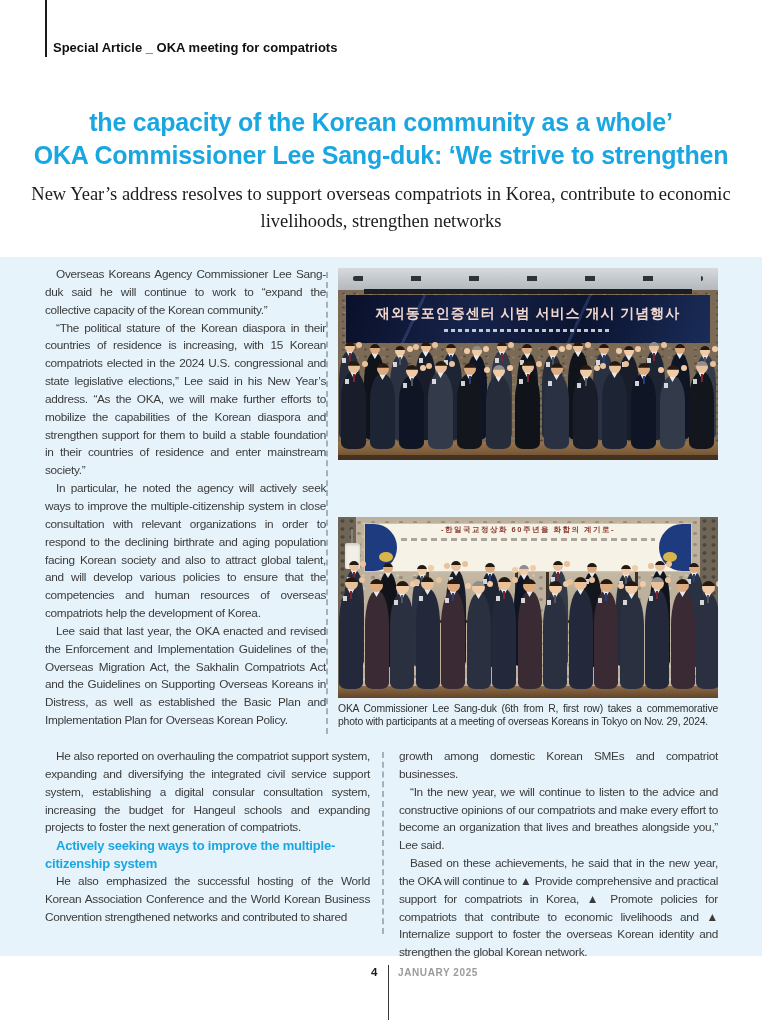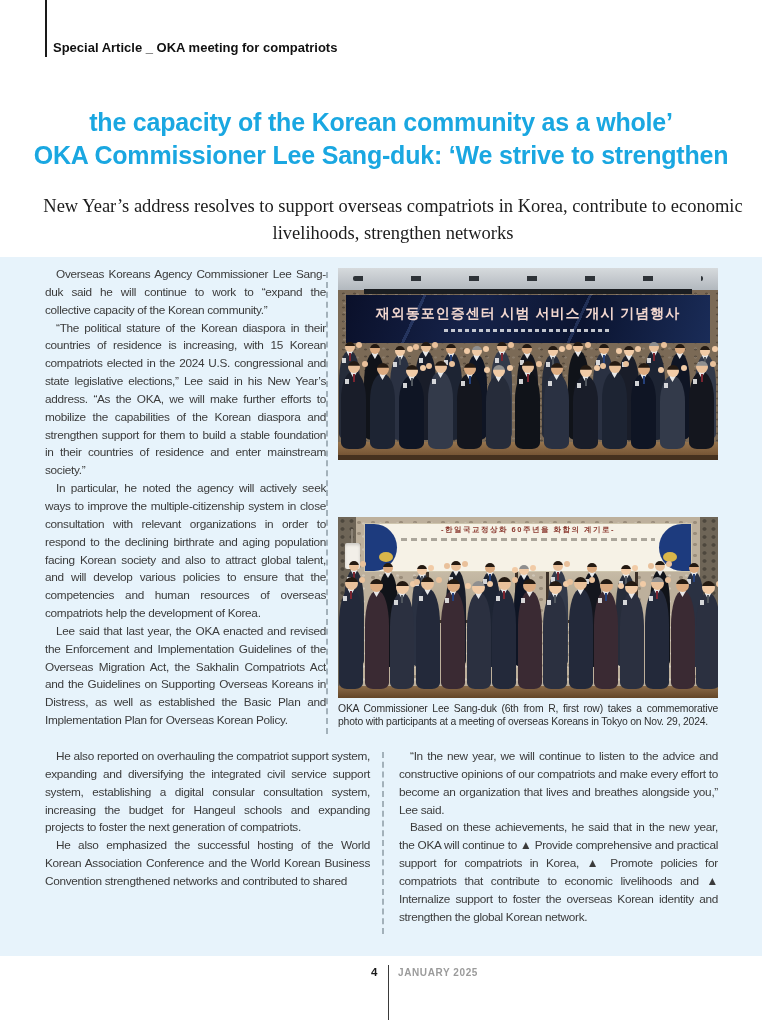--- a/index.html
+++ b/index.html
@@ -8,21 +8,21 @@
   .page{position:absolute;inset:0;background:#fff;}
 
   
   .top-rule{position:absolute;top:0;left:45px;width:2px;height:57px;background:#1a1a1a;}
   .eyebrow{position:absolute;top:40px;left:53px;font-size:13px;font-weight:bold;color:#111;}
 
   
   .title{position:absolute;top:106px;left:0;width:762px;margin:0;text-align:center;
          color:#1aa7e1;font-size:25px;line-height:33px;font-weight:bold;letter-spacing:-0.2px;}
   .title span{display:block;}
-  .subtitle{position:absolute;top:181px;left:31px;width:700px;margin:12px;text-align:center;
+  .subtitle{position:absolute;top:181px;left:31px;width:700px;margin:0;text-align:center;
             font-family:"Liberation Serif",serif;font-weight:400;
             font-size:18.5px;line-height:26.5px;color:#1c1c1c;}
 
   
   .panel{position:absolute;top:257px;left:0;width:762px;height:699px;background:#e7f3fb;}
 
   
   .body-col{position:absolute;font-size:11.8px;line-height:17.85px;color:#3b3b3b;
             text-align:justify;letter-spacing:-0.3px;}
   .body-col p{margin:0;text-indent:11px;}
@@ -620,26 +620,28 @@
           </div>
           <div class="fist r" style="background: rgb(241, 203, 166);"></div>
         </div>
       </div>
     <div class="p2-floor"></div>
   </figure>
   <figcaption class="caption cap2">OKA Commissioner Lee Sang-duk (6th from R, first row) takes a commemorative photo with participants at a meeting of overseas Koreans in Tokyo on Nov. 29, 2024.</figcaption>
 
   <div class="body-col col-bl">
     <p>He also reported on overhauling the compatriot support system, expanding and diversifying the integrated civil service support system, establishing a digital consular consultation system, increasing the budget for Hangeul schools and expanding projects to foster the next generation of compatriots.</p>
+    <p class="subhead">Actively seeking ways to improve the multiple-citizenship system</p>
     <p>He also emphasized the successful hosting of the World Korean Association Conference and the World Korean Business Convention strengthened networks and contributed to shared</p>
   </div>
 
   <div class="vdash vdash2"></div>
 
   <div class="body-col col-br">
+    <p class="noindent">growth among domestic Korean SMEs and compatriot businesses.</p>
     <p>“In the new year, we will continue to listen to the advice and constructive opinions of our compatriots and make every effort to become an organization that lives and breathes alongside you,” Lee said.</p>
     <p>Based on these achievements, he said that in the new year, the OKA will continue to ▲ Provide comprehensive and practical support for compatriots in Korea, ▲ Promote policies for compatriots that contribute to economic livelihoods and ▲ Internalize support to foster the overseas Korean identity and strengthen the global Korean network.</p>
   </div>
 
   <div class="footer-num">4</div>
   <div class="footer-rule"></div>
   <div class="footer-issue">JANUARY 2025</div>
 
 </div>
 

